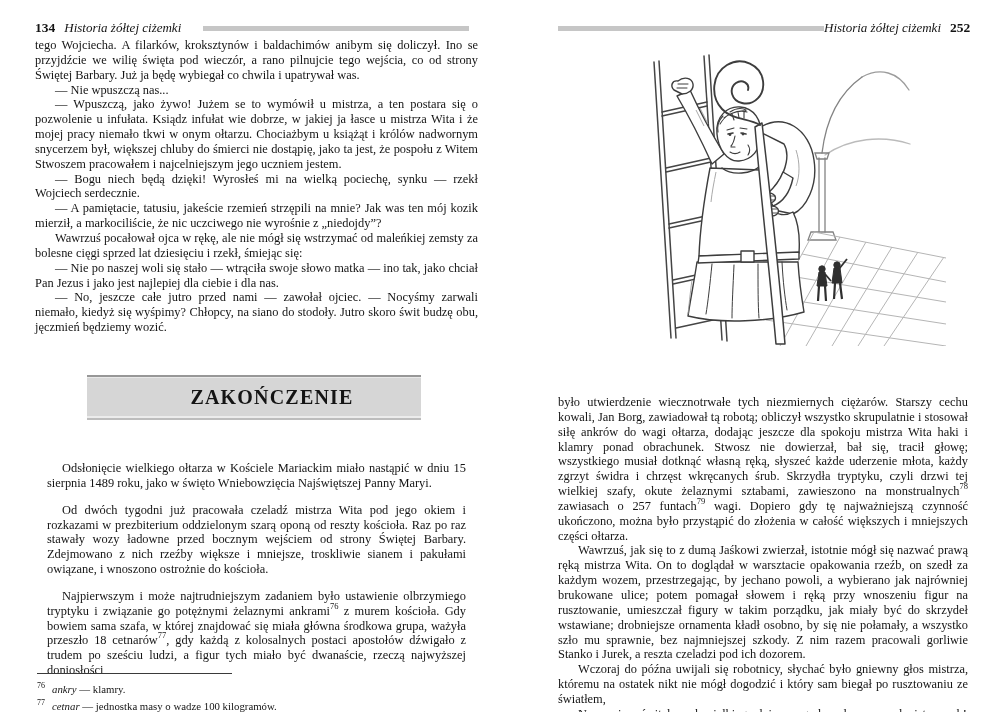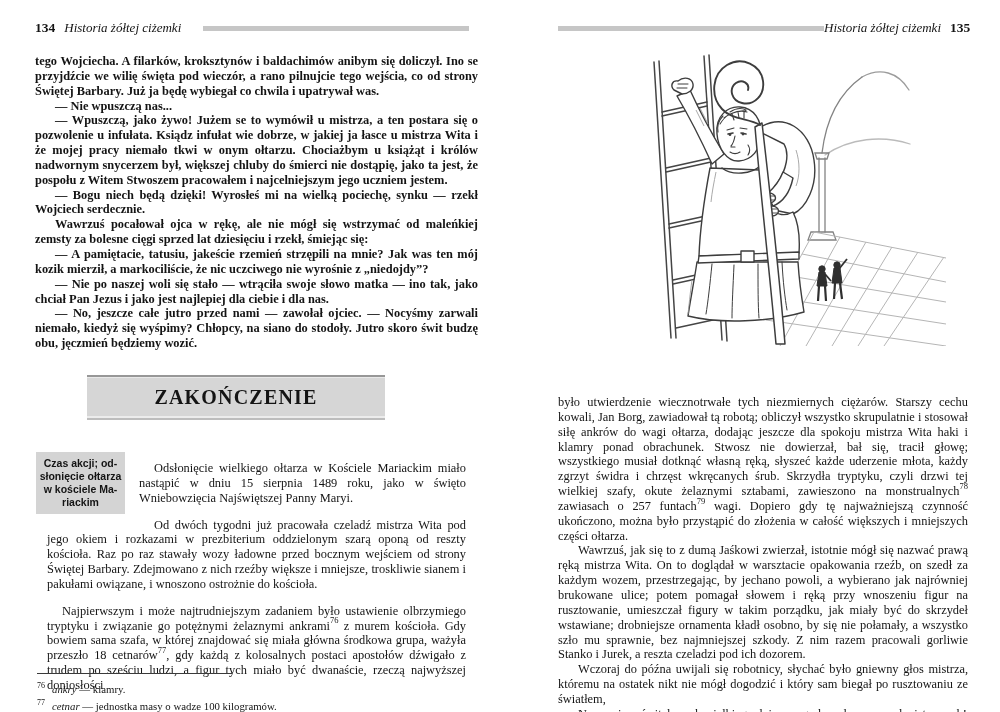--- a/index.html
+++ b/index.html
@@ -16,31 +16,31 @@
   .rhead{position:absolute;top:21px;left:0;right:0;display:flex;align-items:center;height:14px;}
   .pnum{font-weight:bold;font-size:13.5px;line-height:14px;}
   .rtitle{font-style:italic;font-size:13px;line-height:14px;white-space:nowrap;}
   .hrule{height:5px;background:#c6c6c6;width:266px;flex:0 0 266px;}
   .gap8{width:9px;flex:0 0 9px;}
   .gap22{width:22px;flex:0 0 22px;}
   .flexsp{flex:1 1 auto;}
 
   
   .bodytext{position:absolute;left:0;right:0;font-size:12.4px;line-height:14.85px;text-align:justify;}
-  #lp-body{top:54px;font-weight:bold;}
+  #lp-body{top:38px;}
   #rp-body{top:347px;margin-top:48px;}
   .bodytext p{margin:0;text-indent:20px;}
   .bodytext p.ni{text-indent:0;}
 
   
   .hbox{
     position:absolute;top:375px;left:52px;width:298px;height:41px;
     background:#d6d6d6;border-top:2px solid #979797;border-bottom:2px solid #bdbdbd;
     box-shadow:inset 0 1px 0 #e9e9e9, inset 0 -2px 0 #ececec;
-    display:flex;align-items:center;justify-content:center;
+    display:flex;align-items:center;justify-content:center;padding-left:36px;
   }
   .hbox h1{margin:0;font-size:20px;font-weight:bold;letter-spacing:1.2px;}
 
   
   .section{position:absolute;top:449px;left:0;right:0;font-size:12.4px;line-height:14.85px;text-align:justify;}
   .section p{margin:12px;text-indent:15px;}
   .sidebar{
     float:left;width:87px;margin:3px 14px 15px 1px;padding:5px 1px;
     background:#d4d4d4;
     font-family:"Liberation Sans","DejaVu Sans",sans-serif;
@@ -69,57 +69,51 @@
     <span class="rtitle">Historia żółtej ciżemki</span>
     <span class="gap22"></span>
     <div class="hrule"></div>
   </div>
 
   <div class="bodytext" id="lp-body">
     <p class="ni">tego Wojciecha. A filarków, kroksztynów i baldachimów anibym się doliczył. Ino se przyjdźcie we wilię święta pod wieczór, a rano pilnujcie tego wejścia, co od strony Świętej Barbary. Już ja będę wybiegał co chwila i upatrywał was.</p>
     <p>— Nie wpuszczą nas...</p>
     <p>— Wpuszczą, jako żywo! Jużem se to wymówił u mistrza, a ten postara się o pozwolenie u infułata. Ksiądz infułat wie dobrze, w jakiej ja łasce u mistrza Wita i że mojej pracy niemało tkwi w onym ołtarzu. Chociażbym u książąt i królów nadwornym snycerzem był, większej chluby do śmierci nie dostąpię, jako ta jest, że pospołu z Witem Stwoszem pracowałem i najcelniejszym jego uczniem jestem.</p>
     <p>— Bogu niech będą dzięki! Wyrosłeś mi na wielką pociechę, synku — rzekł Wojciech serdecznie.</p>
+    <p>— A pamiętacie, tatusiu, jakeście rzemień strzępili na mnie? Jak was ten mój kozik mierził, a markociliście, że nic uczciwego nie wyrośnie z „niedojdy”?</p>
     <p>Wawrzuś pocałował ojca w rękę, ale nie mógł się wstrzymać od maleńkiej zemsty za bolesne cięgi sprzed lat dziesięciu i rzekł, śmiejąc się:</p>
-    <p>— A pamiętacie, tatusiu, jakeście rzemień strzępili na mnie? Jak was ten mój kozik mierził, a markociliście, że nic uczciwego nie wyrośnie z „niedojdy”?</p>
     <p>— Nie po naszej woli się stało — wtrąciła swoje słowo matka — ino tak, jako chciał Pan Jezus i jako jest najlepiej dla ciebie i dla nas.</p>
     <p>— No, jeszcze całe jutro przed nami — zawołał ojciec. — Nocyśmy zarwali niemało, kiedyż się wyśpimy? Chłopcy, na siano do stodoły. Jutro skoro świt budzę obu, jęczmień będziemy wozić.</p>
   </div>
 
   <div class="hbox">
     <h1>ZAKOŃCZENIE</h1>
   </div>
 
   <div class="section">
-    <div class="sidebar">
-      <div>Czas akcji; od-</div>
-      <div>słonięcie ołtarza</div>
-      <div>w kościele Ma-</div>
-      <div>riackim</div>
-    </div>
     <p>Odsłonięcie wielkiego ołtarza w Kościele Mariackim miało nastąpić w dniu 15 sierpnia 1489 roku, jako w święto Wniebowzięcia Najświętszej Panny Maryi.</p>
     <p>Od dwóch tygodni już pracowała czeladź mistrza Wita pod jego okiem i rozkazami w prezbiterium oddzielonym szarą oponą od reszty kościoła. Raz po raz stawały wozy ładowne przed bocznym wejściem od strony Świętej Barbary. Zdejmowano z nich rzeźby większe i mniejsze, troskliwie sianem i pakułami owiązane, i wnoszono ostrożnie do kościoła.</p>
     <p><span>Najpierwszym i może najtrudniejszym zadaniem było ustawienie olbrzymiego tryptyku i związanie go potężnymi żelaznymi ankrami</span><sup class="ref">76</sup><span> z murem kościoła. Gdy bowiem sama szafa, w której znajdować się miała główna środkowa grupa, ważyła przeszło 18 cetnarów</span><sup class="ref">77</sup><span>, gdy każdą z kolosalnych postaci apostołów dźwigało z trudem po sześciu ludzi, a figur tych miało być dwanaście, rzeczą najwyższej doniosłości</span></p>
   </div>
 
   <div class="footnotes">
     <div class="fnrule"></div>
     <div class="fn"><sup>76</sup><i>ankry</i> <span>— klamry.</span></div>
     <div class="fn"><sup>77</sup><i>cetnar</i> <span>— jednostka masy o wadze 100 kilogramów.</span></div>
   </div>
 </div>
 
 <div class="page" id="page-right">
 
   <div class="rhead">
     <div class="hrule"></div>
     <div class="flexsp"></div>
     <span class="rtitle">Historia żółtej ciżemki</span>
     <span class="gap8"></span>
-    <span class="pnum">135</span>
+    <span class="pnum">252</span>
   </div>
 
   <div class="illus">
     <svg viewBox="0 0 350 296" xmlns="http://www.w3.org/2000/svg">
 
       <g stroke="#838383" stroke-width="1.3" fill="none" stroke-linecap="round">
         <path d="M219,108 L219,182"></path>
           <path d="M225,108 L225,182"></path>
         <path d="M215,103 L229,103 L227,109 L217,109 Z"></path>
         <path d="M211,182 L233,182 L236,190 L208,190 Z"></path>

